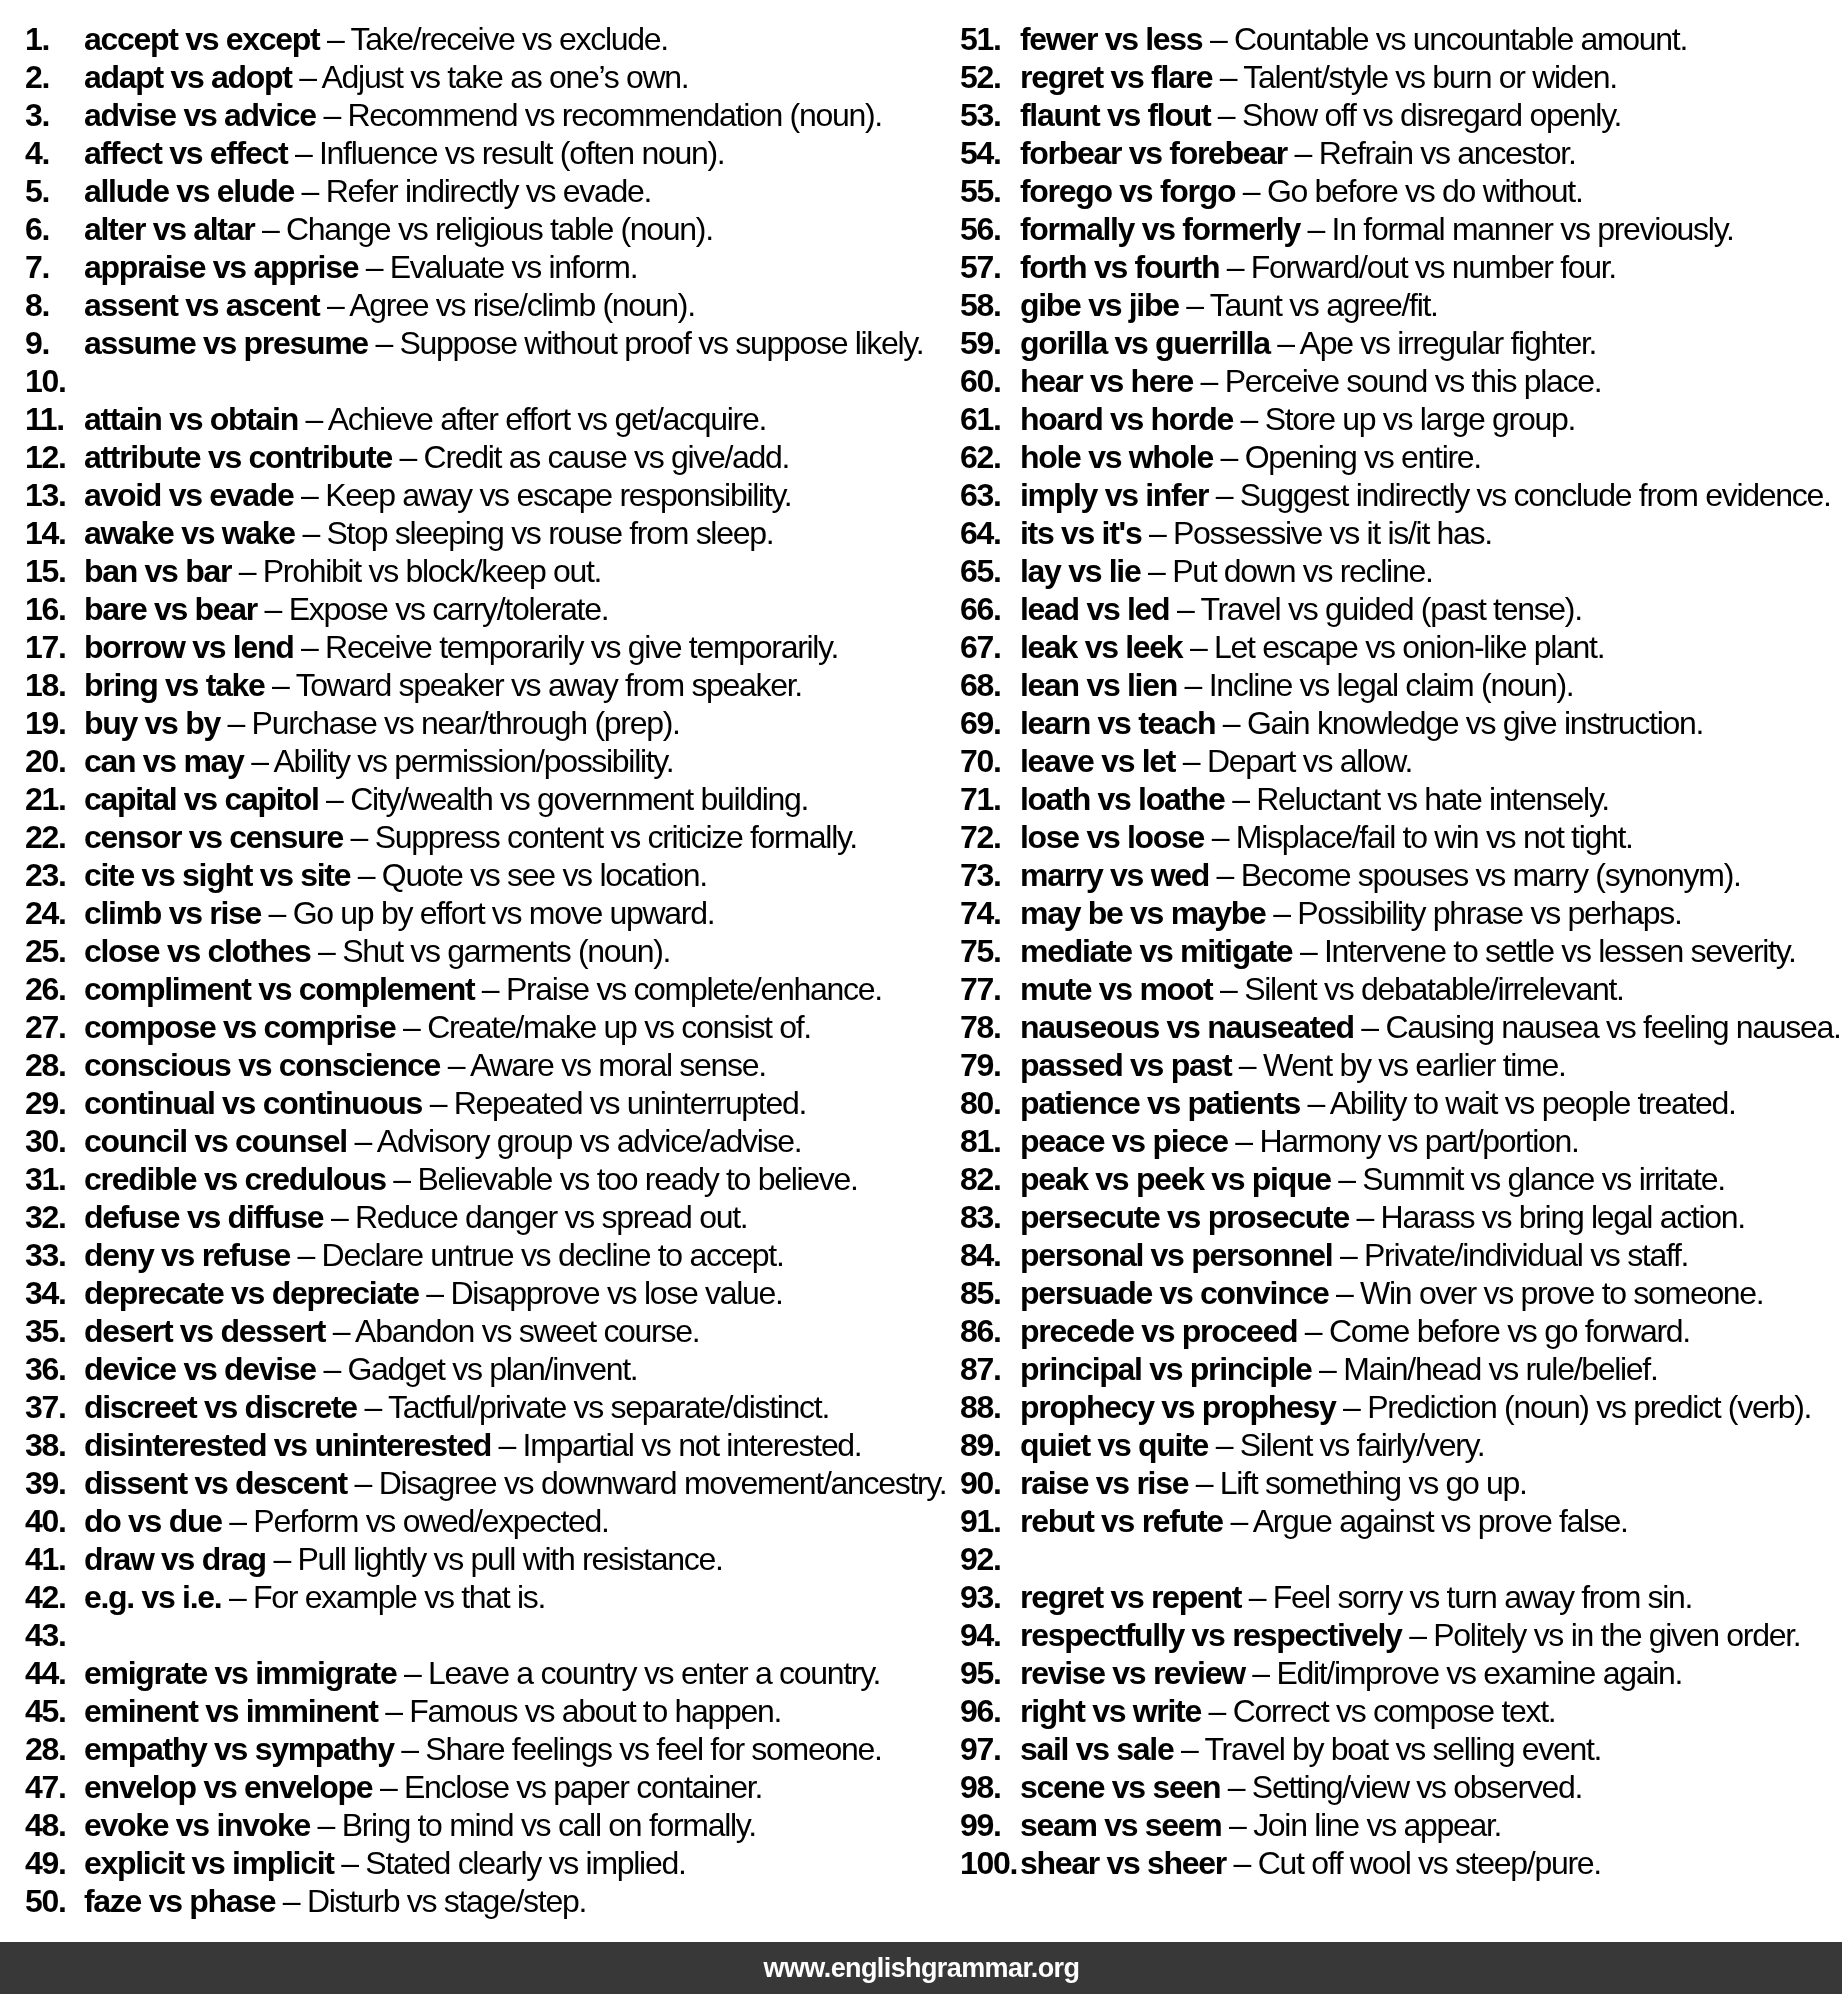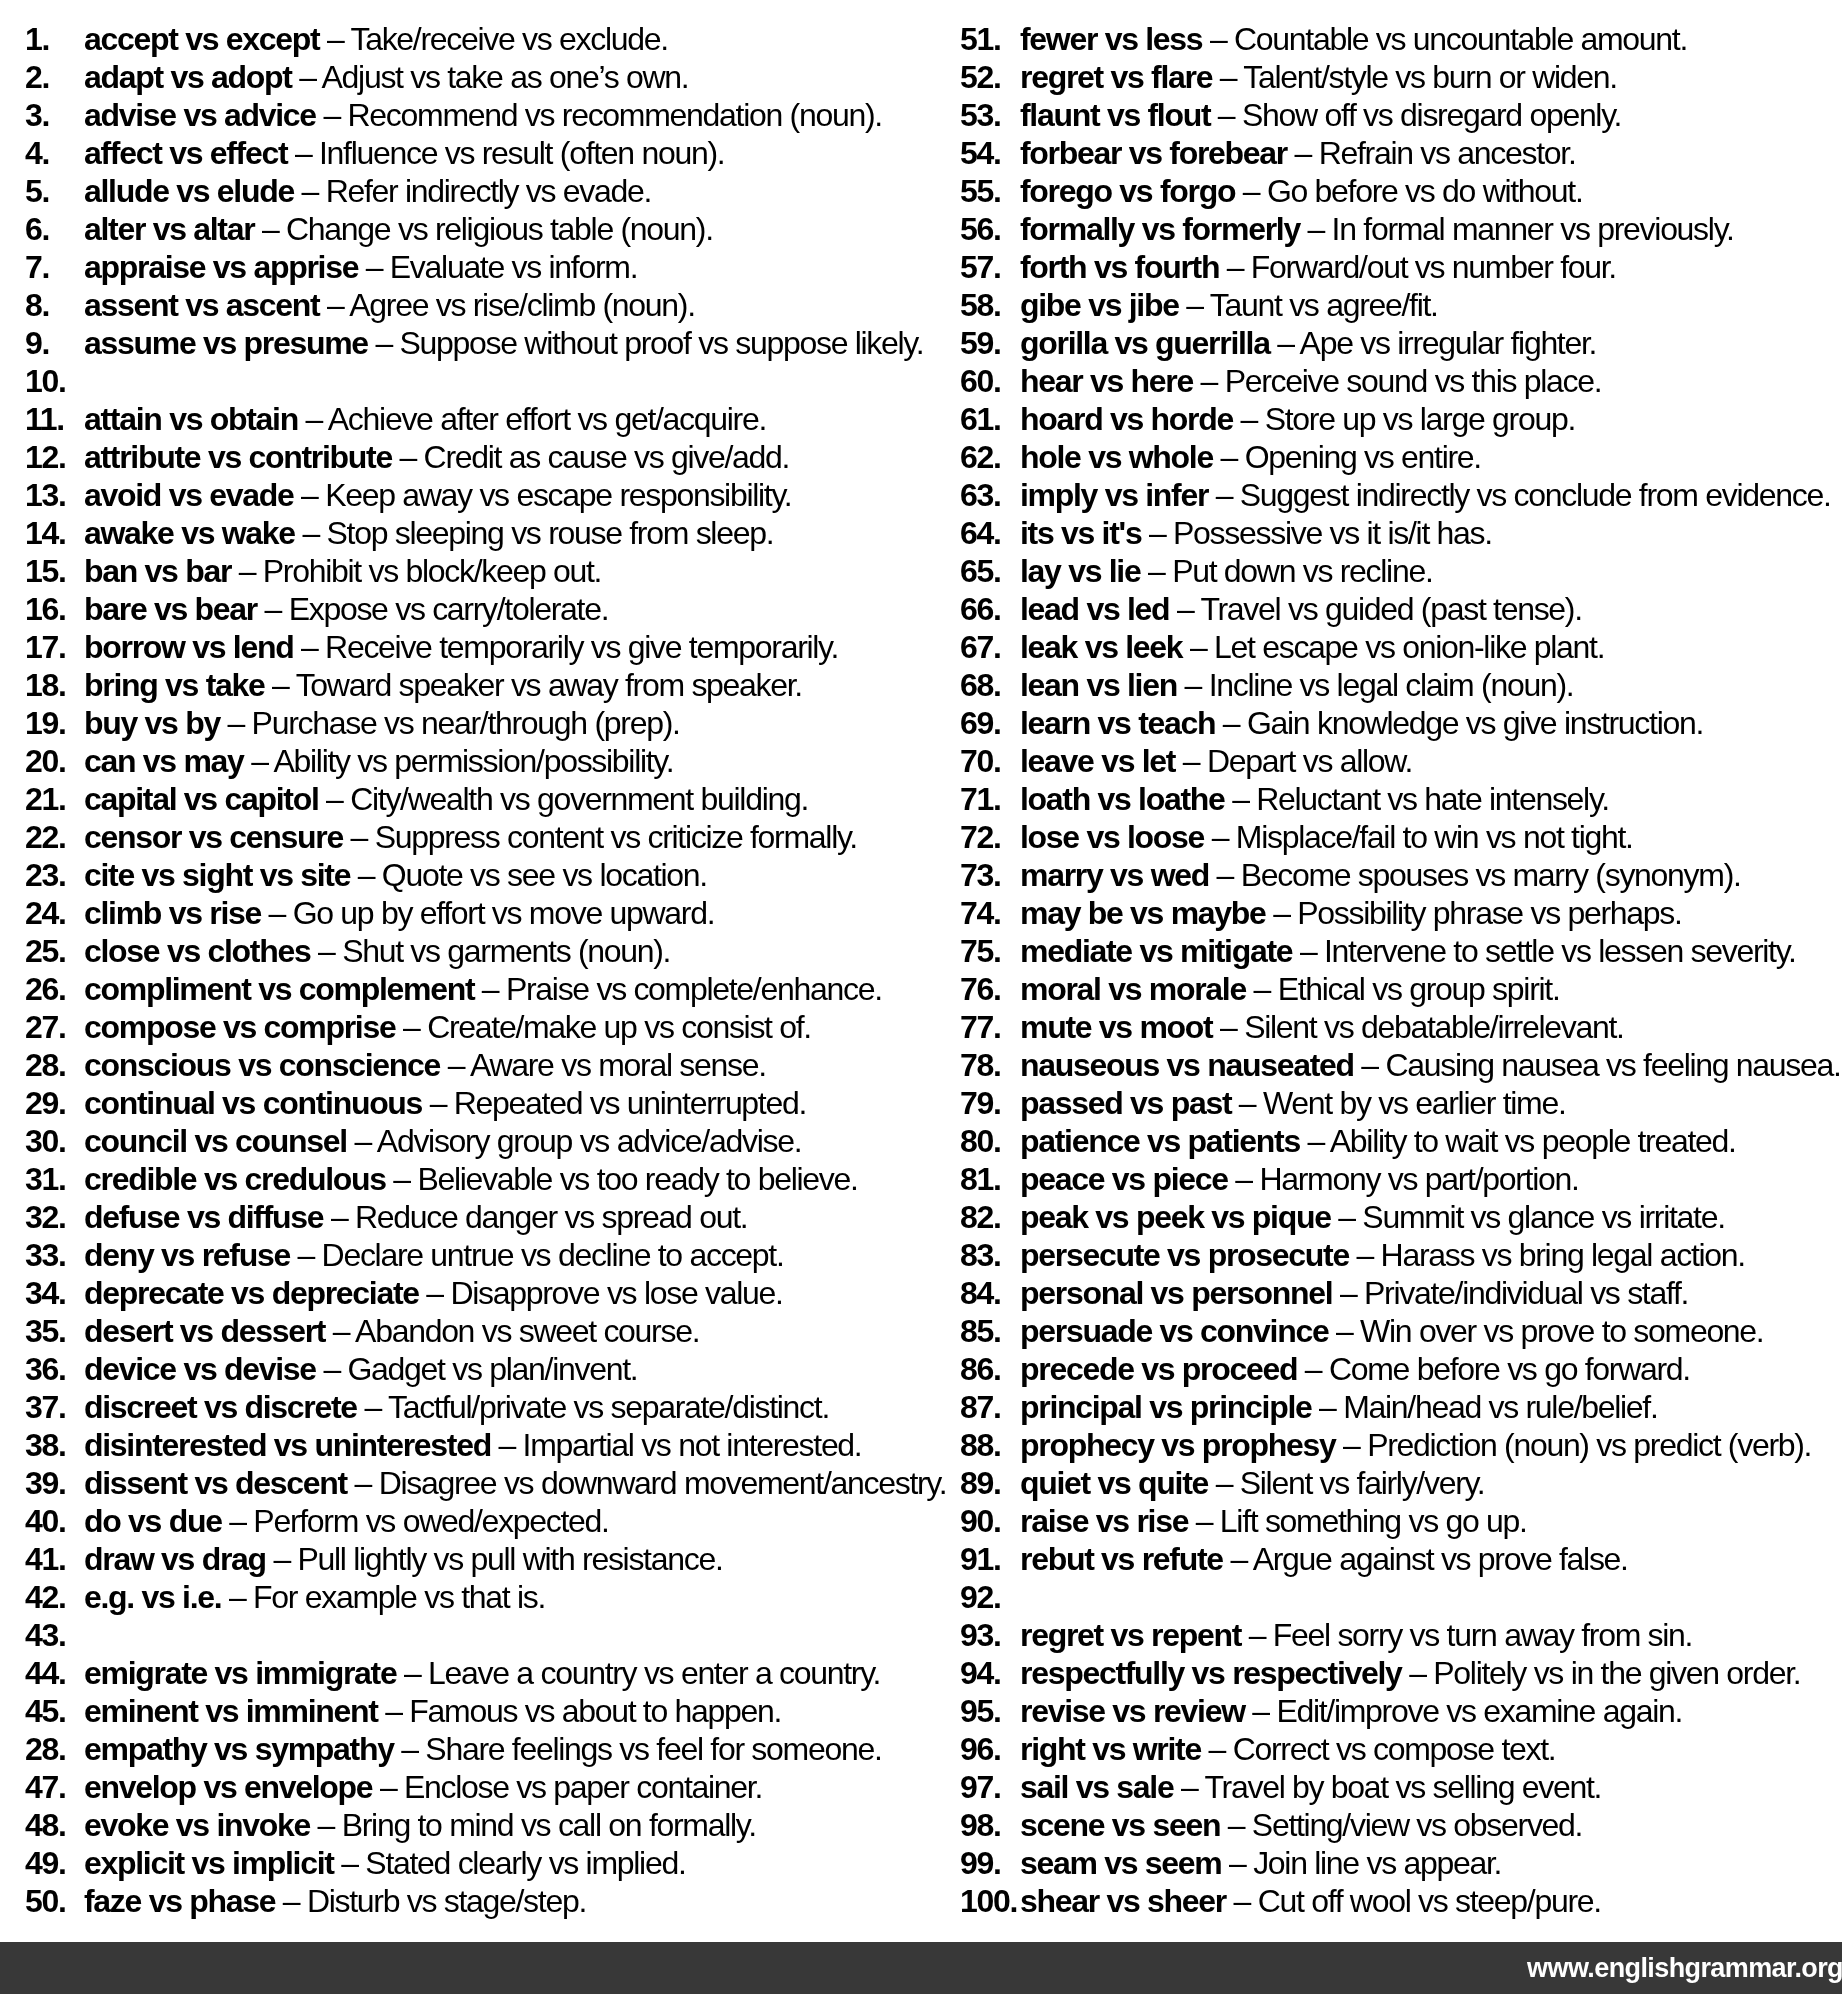--- a/index.html
+++ b/index.html
@@ -39,21 +39,21 @@
   .desc { font-weight: normal; }
   .footer {
     position: absolute;
     left: 0;
     top: 1942px;
     width: 1843px;
     height: 53px;
     background: #383838;
     display: flex;
     align-items: center;
-    justify-content: flex-end;
+    justify-content: center;
   }
   .footer-text {
     color: #ffffff;
     font-weight: bold;
     font-size: 27px;
     letter-spacing: -0.6px;
   }
 </style>
 </head>
 <body>
@@ -352,24 +352,20 @@
       <span class="num">73.</span>
       <span><span class="pair">marry vs wed</span> – <span class="desc">Become spouses vs marry (synonym).</span></span>
     </div>
     <div class="row">
       <span class="num">74.</span>
       <span><span class="pair">may be vs maybe</span> – <span class="desc">Possibility phrase vs perhaps.</span></span>
     </div>
     <div class="row">
       <span class="num">75.</span>
       <span><span class="pair">mediate vs mitigate</span> – <span class="desc">Intervene to settle vs lessen severity.</span></span>
-    </div>
-    <div class="row">
-      <span class="num">76.</span>
-      <span><span class="pair">moral vs morale</span> – <span class="desc">Ethical vs group spirit.</span></span>
     </div>
     <div class="row">
       <span class="num">77.</span>
       <span><span class="pair">mute vs moot</span> – <span class="desc">Silent vs debatable/irrelevant.</span></span>
     </div>
     <div class="row">
       <span class="num">78.</span>
       <span><span class="pair">nauseous vs nauseated</span> – <span class="desc">Causing nausea vs feeling nausea.</span></span>
     </div>
     <div class="row">

